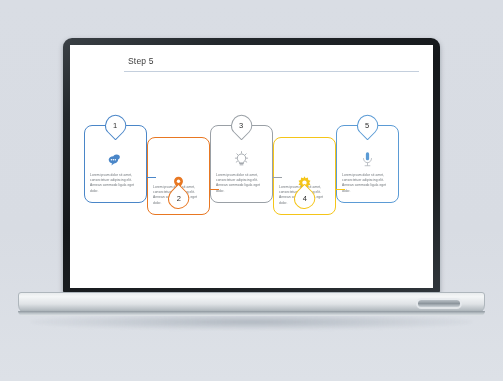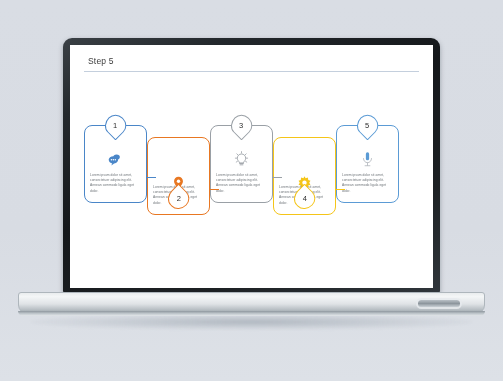--- a/index.html
+++ b/index.html
@@ -82,20 +82,21 @@
     background: linear-gradient(180deg, #b9c0c6 0%, #8d969d 50%, #c9d0d5 100%);
     box-shadow: 0 0 0 2px rgba(230,234,237,0.85);
   }
 
   
   #slide {
     position: absolute;
     inset: 0;
     padding: 11px 14px;
     box-sizing: border-box;
+    margin-left: 40px;
   }
   #slide-title {
     font-size: 8.5px;
     color: #3b3b3b;
     letter-spacing: 0.2px;
     padding-left: 4px;
   }
   #title-rule {
     margin-top: 5px;
     height: 1px;

